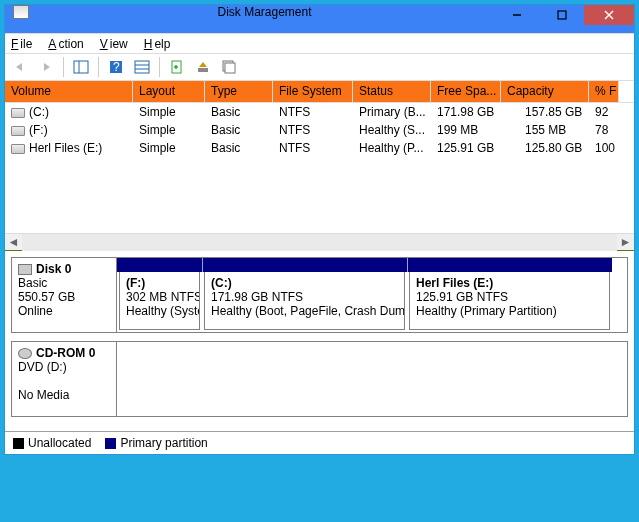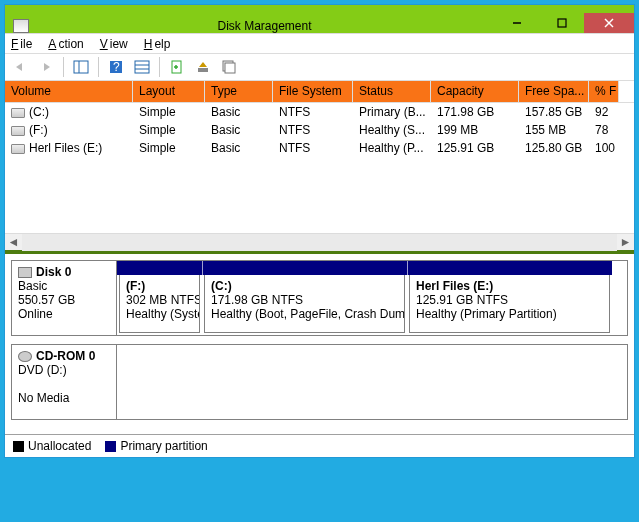--- a/index.html
+++ b/index.html
@@ -1,18 +1,18 @@
 <!DOCTYPE html>
 <html><head>
 <meta charset="utf-8">
 <style>
   * { box-sizing: border-box; font-family: "Segoe UI", Tahoma, sans-serif; font-size: 12px; }
   html,body { margin:0; padding:0; background:#22abe2; }
   .window { position:relative; width:631px; margin:4px auto 0; background:#fff; border:1px solid #2299d6; }
-  .titlebar { height:28px; background:#84cc16; display:flex; align-items:flex-end; }
+  .titlebar { height:28px; background:#3b82f6; display:flex; align-items:flex-start; }
   .titlebar .appicon { width:16px; height:14px; margin:0 6px 0 8px; border:1px solid #777; background:linear-gradient(#ddd,#fff); position:relative; }
   .titlebar .title { flex:1; text-align:center; font-size:12px; color:#000; }
   .winbtns { display:flex; height:20px; margin-right:0; }
   .winbtn { width:45px; height:20px; display:flex; align-items:center; justify-content:center; color:#000; font-size:12px; }
   .winbtn.close { width:50px; background:#c75050; color:#fff; }
   .winbtn svg { display:block; }
   .menubar { height:20px; display:flex; align-items:center; padding:0 6px; gap:16px; border-top:1px solid #dcdcdc; }
   .menubar span { color:#000; display:flex; align-items:center; gap:2px; }
   .toolbar { height:28px; border-top:1px solid #dcdcdc; border-bottom:1px solid #dcdcdc; display:flex; align-items:center; padding:0 4px; gap:4px; }
   .tbsep { width:1px; height:20px; background:#ccc; margin:0 2px;}
@@ -21,21 +21,21 @@
   .content { padding:0; }
   .listhdr { display:flex; border-bottom:1px solid #dcdcdc; height:22px; }
   .listhdr .col { border-right:1px solid #dcdcdc; padding:3px 6px; background:#f97316; white-space:nowrap; overflow:hidden; }
   .listbody { height:130px; overflow:auto; }
   .row { display:flex; height:18px; align-items:center; }
   .row .cell { padding:0 6px; white-space:nowrap; overflow:hidden; }
   .volicon { display:inline-block; width:14px; height:10px; border:1px solid #888; border-radius:1px; background:linear-gradient(#eee,#ccc); margin-right:4px; vertical-align:middle; }
   .hscroll { height:17px; background:#f0f0f0; border-top:1px solid #dcdcdc; display:flex; align-items:center; }
   .hscroll .arrow { width:17px; height:17px; display:flex; align-items:center; justify-content:center; color:#666; }
   .hscroll .track { flex:1; background:#eaeaea; height:17px; }
-  .graphwrap { border-top:4px solid #4d7c0f; padding:6px; }
+  .graphwrap { border-top:1px solid #4d7c0f; padding:6px; }
   .diskrow { display:flex; border:1px solid #808080; margin-bottom:8px; min-height:76px; }
   .diskinfo { width:105px; border-right:1px solid #808080; padding:4px 6px; }
   .diskinfo .dicon { display:inline-block; width:14px; height:11px; border:1px solid #777; background:#ccc; margin-right:4px; vertical-align:middle;}
   .diskinfo b { font-weight:bold; }
   .partbar { height:14px; background:#000080; }
   .parts { flex:1; display:flex; }
   .partcol { display:flex; flex-direction:column; }
   .partcol + .partcol .partbar { border-left:1px solid #a0a0d0; }
   .partbox { flex:1; border:1px solid #808080; border-top:none; margin:0 2px 2px 2px; padding:4px 6px; background:#fff; white-space:nowrap; overflow:hidden; }
   .partbox .pname { font-weight:bold; }
@@ -135,22 +135,22 @@
       </div>
   </div>
 
   <div class="content">
     <div class="listhdr">
       <div class="col c0">Volume</div>
       <div class="col c1">Layout</div>
       <div class="col c2">Type</div>
       <div class="col c3">File System</div>
       <div class="col c4">Status</div>
+      <div class="col c6">Free Spa...</div>
       <div class="col c5">Capacity</div>
-      <div class="col c6">Free Spa...</div>
       <div class="col c7">% F</div>
     </div>
     <div class="listbody" id="listbody">
         <div class="row">
           <div class="cell c0"><span class="volicon"></span>(C:)</div>
           <div class="cell c1">Simple</div>
           <div class="cell c2">Basic</div>
           <div class="cell c3">NTFS</div>
           <div class="cell c4">Primary (B...</div>
           <div class="cell c5">171.98 GB</div>

